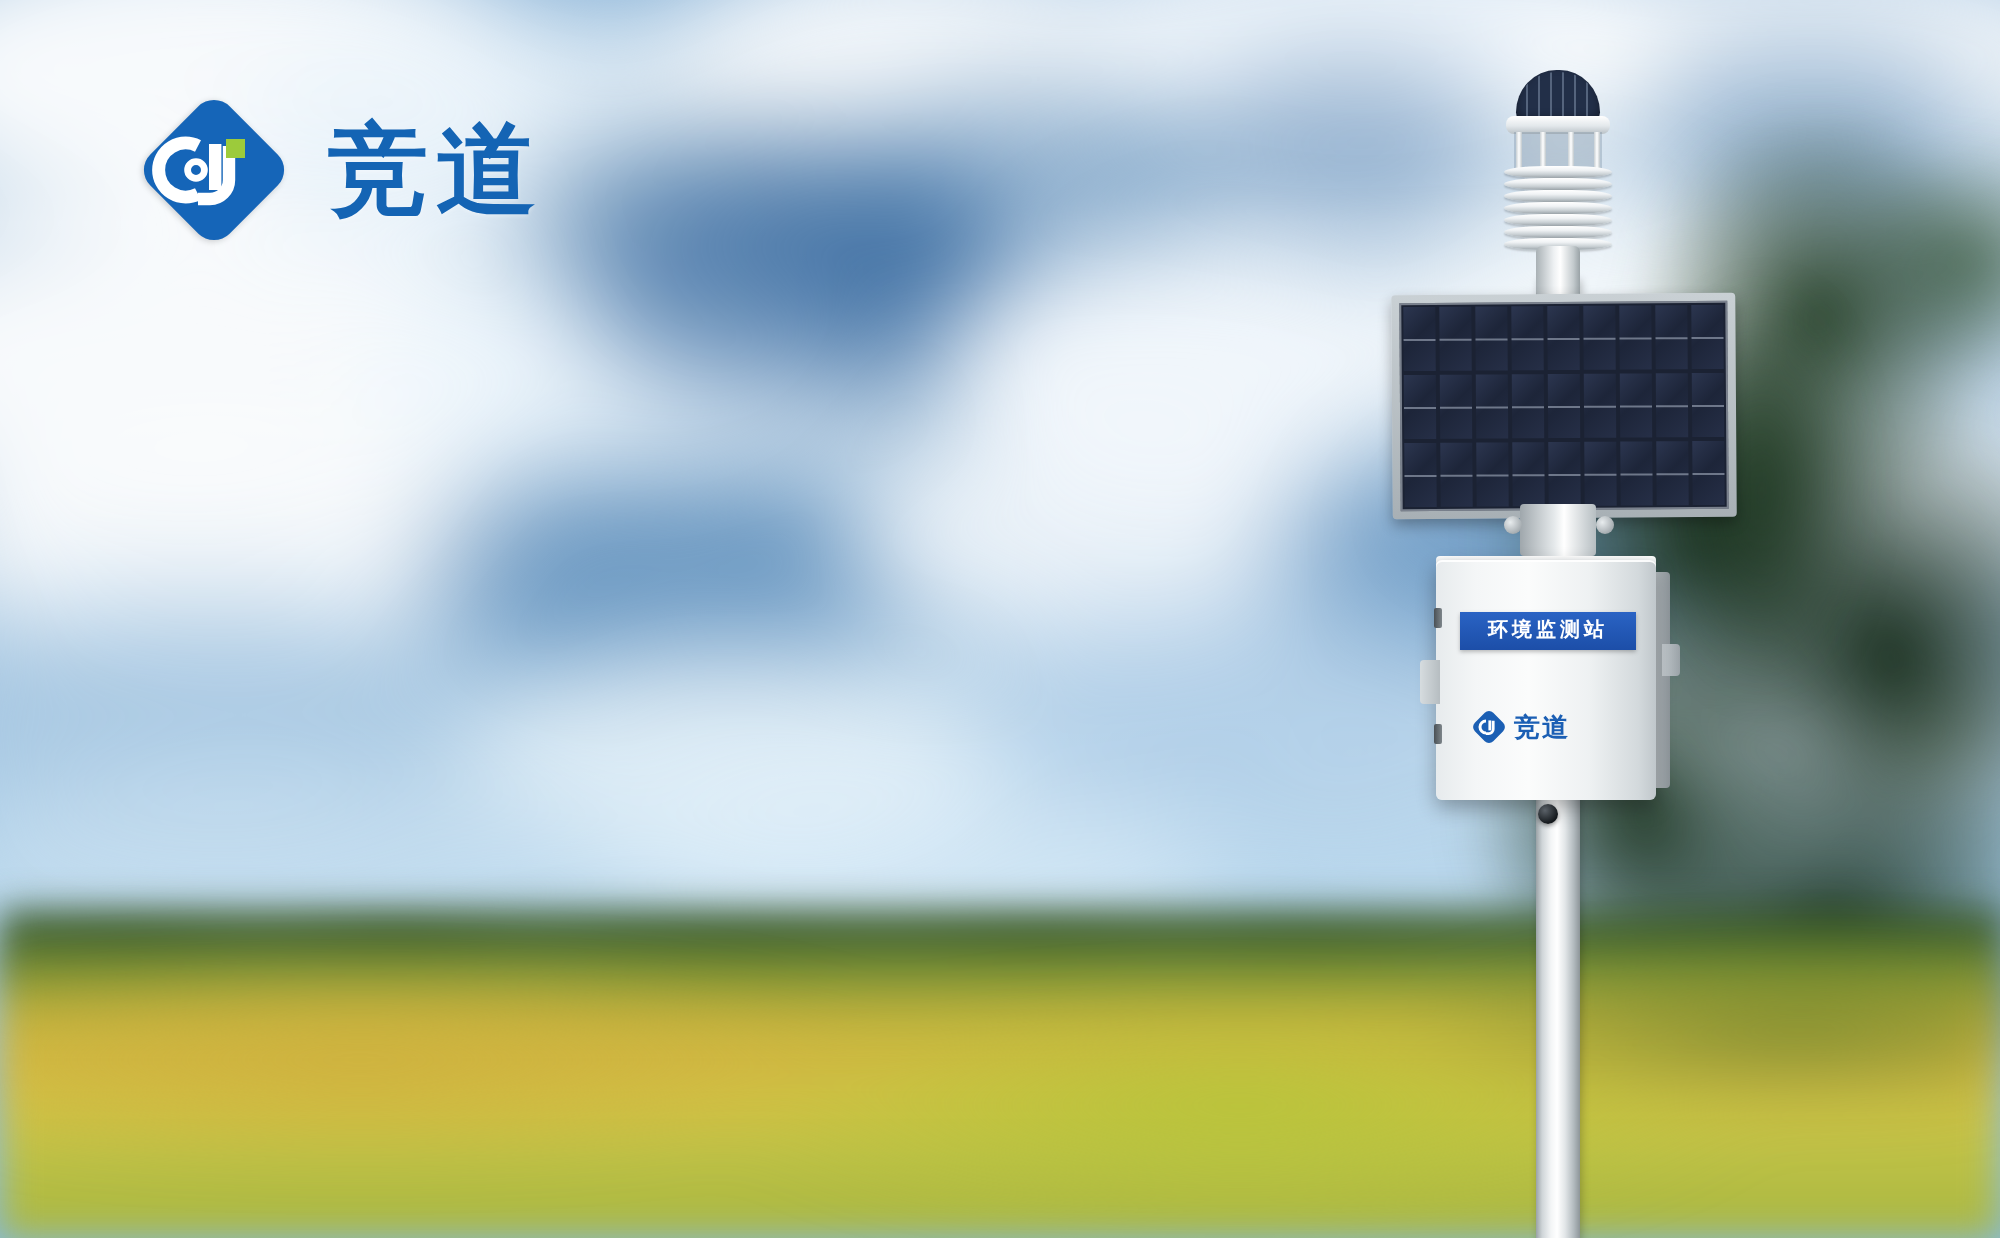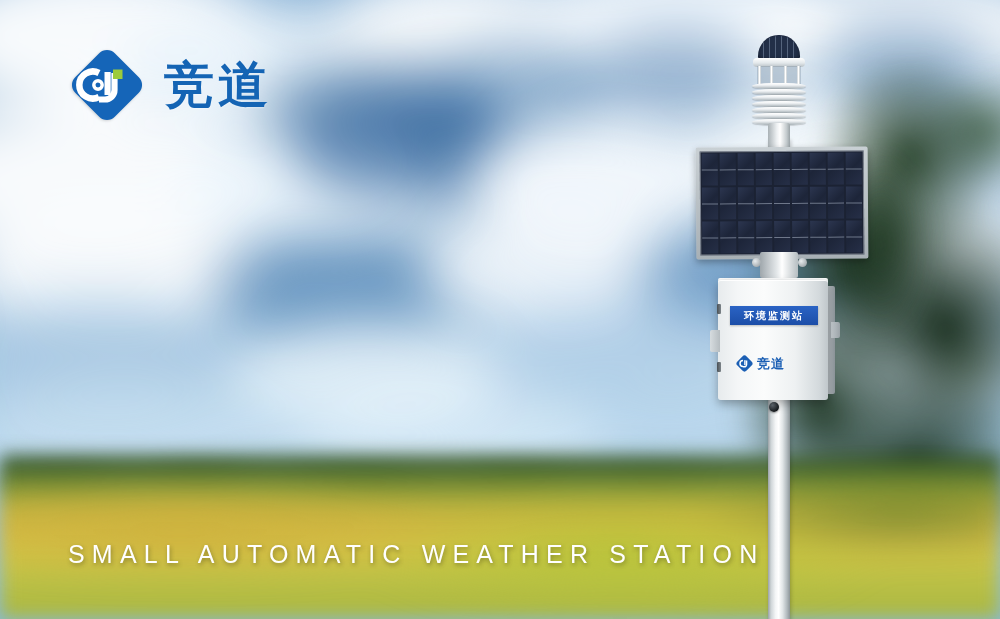--- a/index.html
+++ b/index.html
@@ -299,21 +299,20 @@
         <rect x="36.5" y="26" width="6.2" height="23" fill="#ffffff"></rect>
 
         <path d="M46.5 27 L46.5 44 A9.5 9.5 0 0 1 37 53.5 L31 53.5" fill="none" stroke="#ffffff" stroke-width="6.2" stroke-linecap="butt"></path>
 
         <rect x="45" y="23.5" width="9.5" height="9.5" fill="#9ccb3b"></rect>
       </svg>
     </div>
     <div class="brand-name">竞道</div>
   </div>
 
-  <div class="subtitle">SMALL AUTOMATIC WEATHER STATION</div>
 
   <div class="station">
 
     <div class="mast"></div>
     <div class="mast-top"></div>
 
     <div class="sensor">
       <div class="dome"></div>
       <div class="dome-ribs">
         <i style="left:5px;"></i>

